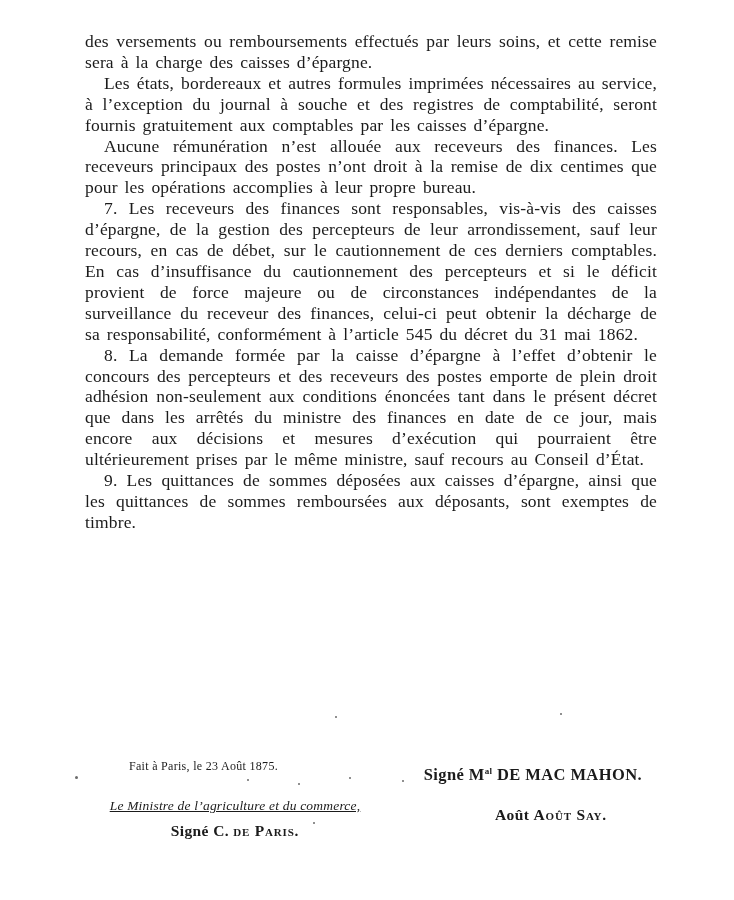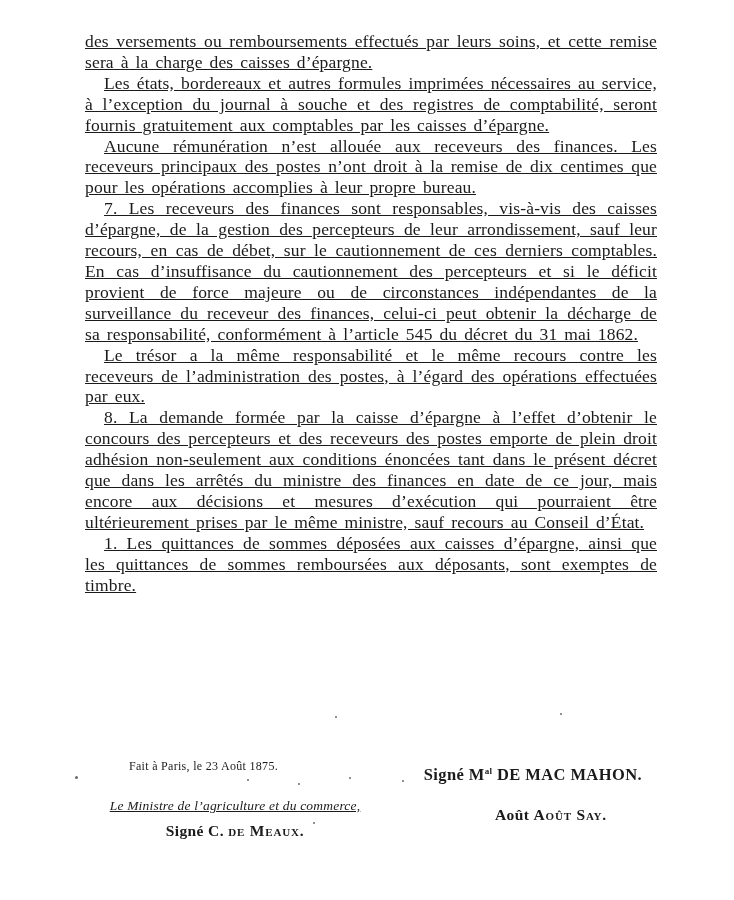--- a/index.html
+++ b/index.html
@@ -14,21 +14,20 @@
     background: #ffffff;
     overflow: hidden;
     font-family: "Liberation Serif", "DejaVu Serif", serif;
     color: #1b1b1b;
   }
   .body-text {
     position: absolute;
     left: 85px;
     top: 31px;
     width: 572px;
-    text-decoration: underline;
   }
   .para {
     margin: 0;
     font-size: 17.5px;
     line-height: 20.9px;
     text-align: justify;
     word-spacing: 2.4px;
     letter-spacing: 0.15px;
   }
   .para.indent { text-indent: 19px; }
@@ -90,36 +89,35 @@
 </head>
 <body>
 
 <div class="page">
 
   <div class="body-text">
     <p class="para">des versements ou remboursements effectués par leurs soins, et cette remise sera à la charge des caisses d’épargne.</p>
     <p class="para indent">Les états, bordereaux et autres formules imprimées nécessaires au service, à l’exception du journal à souche et des registres de comptabilité, seront fournis gratuitement aux comptables par les caisses d’épargne.</p>
     <p class="para indent">Aucune rémunération n’est allouée aux receveurs des finances. Les receveurs principaux des postes n’ont droit à la remise de dix centimes que pour les opérations accomplies à leur propre bureau.</p>
     <p class="para indent">7. Les receveurs des finances sont responsables, vis-à-vis des caisses d’épargne, de la gestion des percepteurs de leur arrondissement, sauf leur recours, en cas de débet, sur le cautionnement de ces derniers comptables. En cas d’insuffisance du cautionnement des percepteurs et si le déficit provient de force majeure ou de circonstances indépendantes de la surveillance du receveur des finances, celui-ci peut obtenir la décharge de sa responsabilité, conformément à l’article 545 du décret du 31 mai 1862.</p>
-    <p class="para indent">Le trésor a la même responsabilité et le même recours contre les receveurs de l’administration des postes, à l’égard des opérations effectuées par eux.</p>
     <p class="para indent">8. La demande formée par la caisse d’épargne à l’effet d’obtenir le concours des percepteurs et des receveurs des postes emporte de plein droit adhésion non-seulement aux conditions énoncées tant dans le présent décret que dans les arrêtés du ministre des finances en date de ce jour, mais encore aux décisions et mesures d’exécution qui pourraient être ultérieurement prises par le même ministre, sauf recours au Conseil d’État.</p>
-    <p class="para indent">1. Les quittances de sommes déposées aux caisses d’épargne, ainsi que les quittances de sommes remboursées aux déposants, sont exemptes de timbre.</p>
+    <p class="para indent">9. Les quittances de sommes déposées aux caisses d’épargne, ainsi que les quittances de sommes remboursées aux déposants, sont exemptes de timbre.</p>
   </div>
 
   <p class="dateline">Fait à Paris, le 23 Août 1875.</p>
 
   <div class="sig-main">
     <span>Signé M</span><sup>al</sup><span> DE MAC MAHON.</span>
   </div>
 
   <div class="ministers-row">
     <div class="minister left">
       <div class="minister-title">Le Ministre de l’agriculture et du commerce,</div>
       <div class="minister-signed">
-        <span>Signé C. </span><span class="smallcaps">de Meaux.</span>
+        <span>Signé C. </span><span class="smallcaps">de Paris.</span>
       </div>
     </div>
     <div class="minister right">
       <div class="minister-signed">
         <span>Août </span><span class="smallcaps">Août Say.</span>
       </div>
     </div>
   </div>
 
   <div class="speck" style="left:75px;  top:776px; width:3px; height:3px;"></div>

